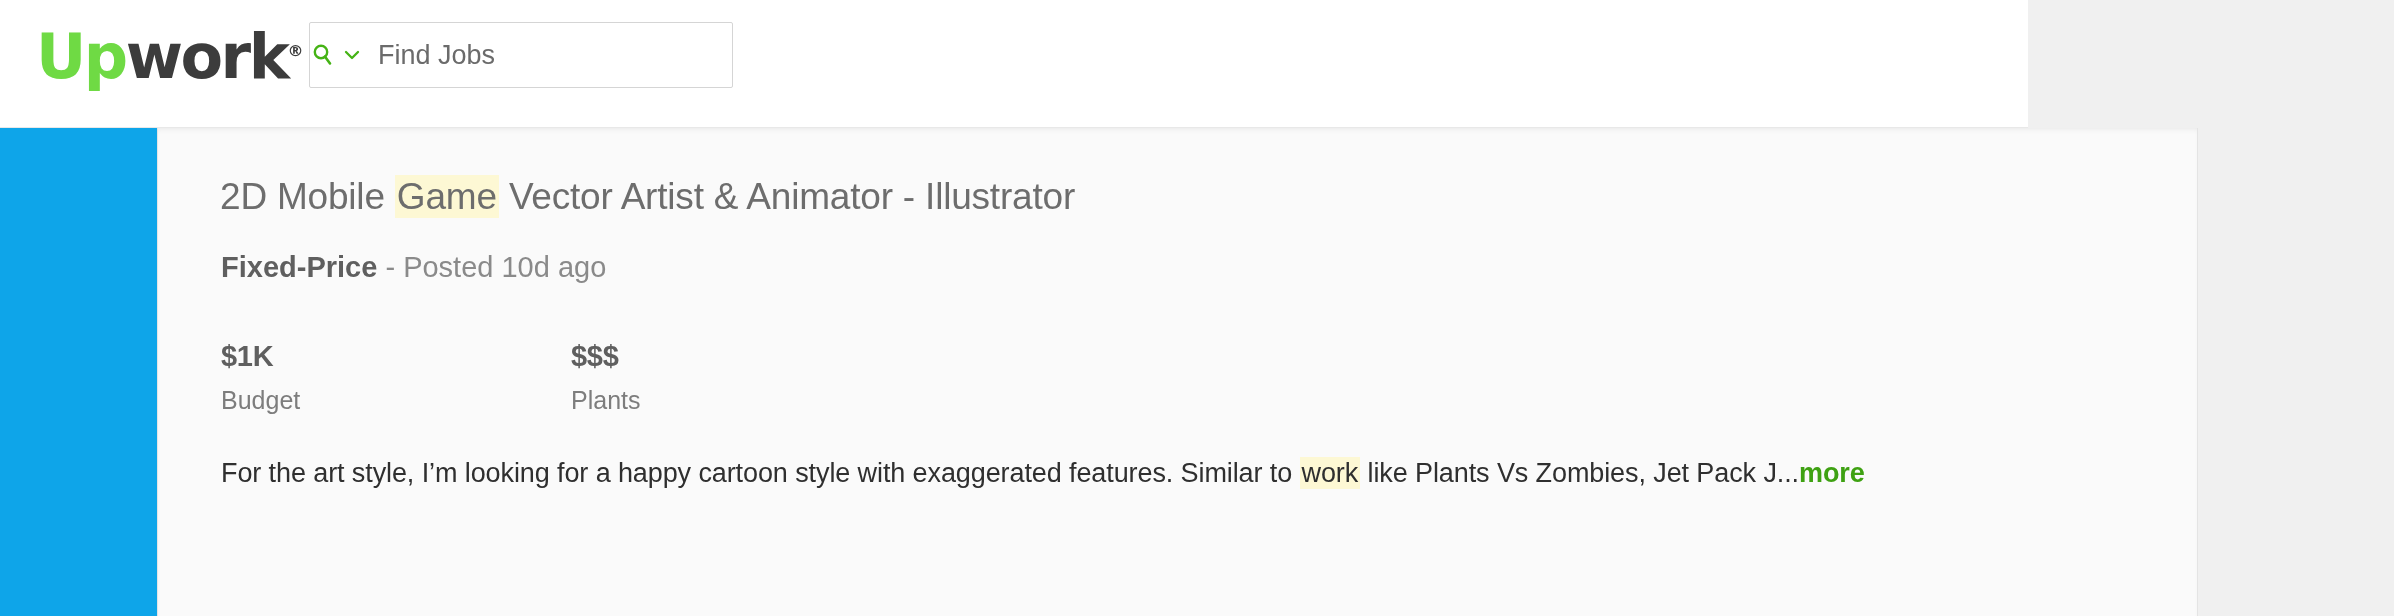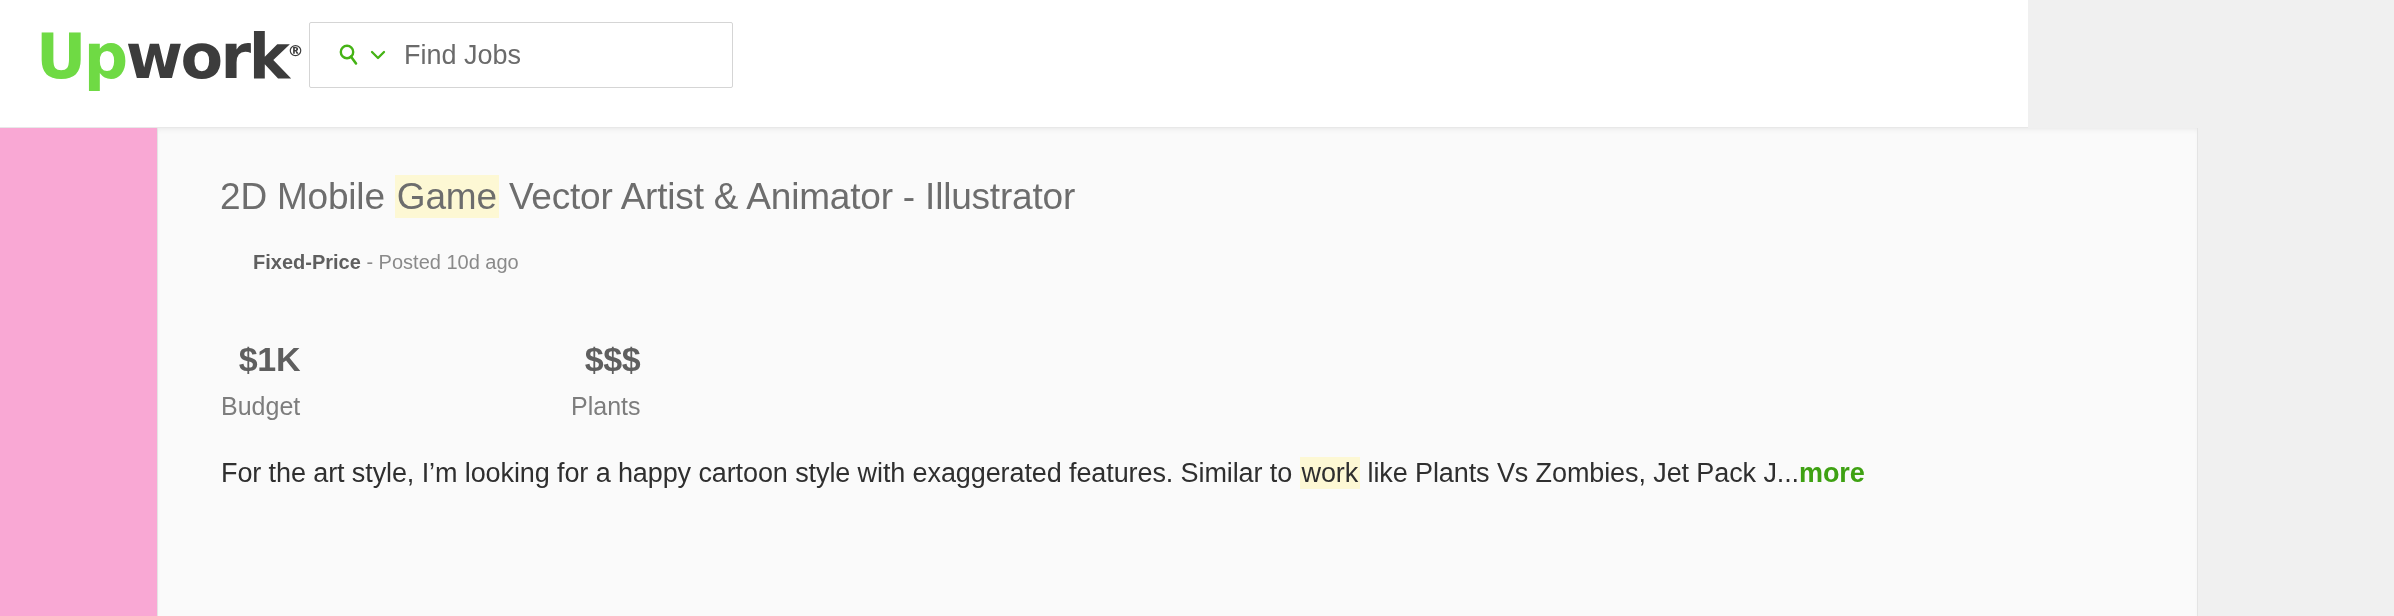--- a/index.html
+++ b/index.html
@@ -51,21 +51,20 @@
     position: absolute;
     left: 309px;
     top: 22px;
     width: 424px;
     height: 66px;
     border: 1px solid #d5d5d5;
     background: #fff;
     border-radius: 2px;
     display: flex;
     align-items: center;
-    padding-left: 26px;
     gap: 0px;
   }
   .search-icon-wrap {
     display: flex;
     align-items: center;
     justify-content: center;
     width: 26px;
     height: 26px;
     flex: none;
   }
@@ -98,22 +97,21 @@
     height: 128px;
     display: flex;
     align-items: center;
   }
 
   
   .page {
     position: relative;
     width: 2066px;
     height: 488px;
-    background: #f9a8d4;
-    text-align: right;
+    background: #0ea5e9;
   }
 
   .card {
     position: absolute;
     left: 157px;
     top: 0px;
     width: 2041px;
     height: 488px;
     background: #fafafa;
     border-left: 1px solid #e4e4e4;
@@ -130,41 +128,40 @@
     font-weight: 400;
     letter-spacing: -0.2px;
     white-space: nowrap;
     cursor: pointer;
   }
 
   .job-meta {
     position: absolute;
     left: 63px;
     top: 123px;
-    font-size: 20px;
+    font-size: 29px;
     color: #8a8a8a;
     white-space: nowrap;
-    margin-left: 32px;
   }
   .job-meta .meta-strong { color: #5f5f5f; font-weight: 700; }
 
   .stats {
     position: absolute;
     left: 63px;
     top: 212px;
     width: 900px;
   }
   .stat {
     position: absolute;
     top: 0;
   }
   .stat-budget { left: 0px; }
   .stat-level  { left: 350px; }
   .stat-value {
-    font-size: 34px;
+    font-size: 29px;
     font-weight: 700;
     color: #5f5f5f;
     letter-spacing: -0.3px;
   }
   .stat-label {
     margin-top: 13px;
     font-size: 25px;
     color: #7d7d7d;
   }
 

